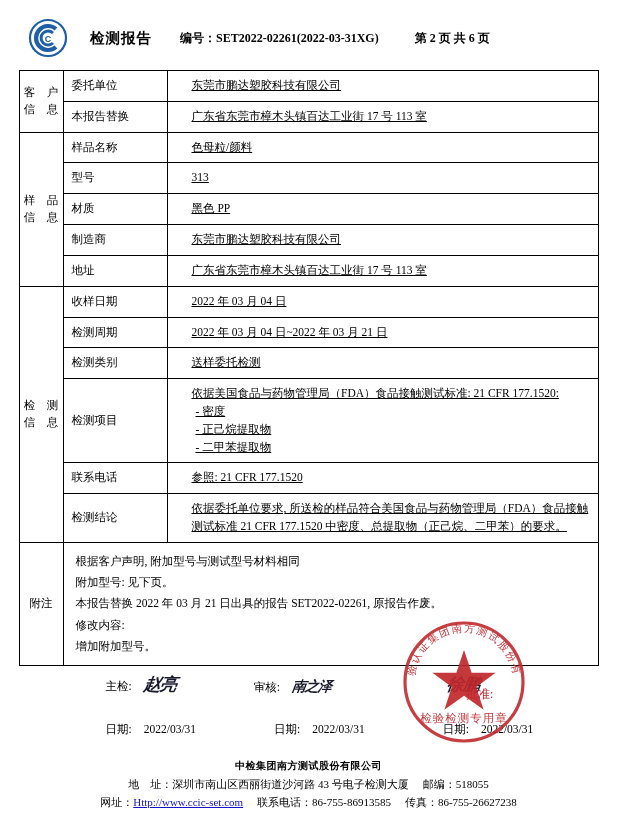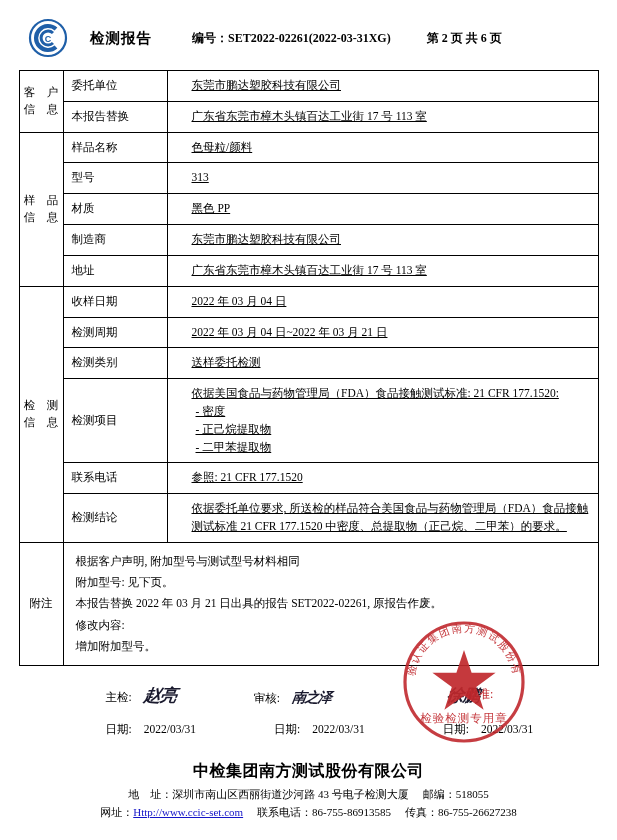--- a/index.html
+++ b/index.html
@@ -39,21 +39,21 @@
   .hdr-title {
     font-size: 14.5px;
     font-weight: bold;
     letter-spacing: 1px;
     margin-left: 22px;
     white-space: nowrap;
   }
   .hdr-no {
     font-size: 12px;
     font-weight: bold;
-    margin-left: 40px;
+    margin-left: 28px;
     white-space: nowrap;
   }
   .hdr-page {
     font-size: 12px;
     font-weight: bold;
     margin-left: 36px;
     white-space: nowrap;
   }
 
   
@@ -104,21 +104,21 @@
     position: relative;
     height: 86px;
   }
   .sig-row {
     display: flex;
     align-items: flex-end;
     font-size: 11.5px;
     position: absolute;
     width: 100%;
   }
-  .sig-row.r1 { top: 18px; }
+  .sig-row.r1 { top: 7px; }
   .sig-row.r2 { top: 56px; }
   .sig-cell {
     display: flex;
     align-items: baseline;
   }
   .sig-cell.c1 { margin-left: 78px; }
   .sig-cell.c2 { margin-left: 78px; }
   .sig-cell.c3 { margin-left: 78px; }
   .sig-label { white-space: nowrap; }
   .sig-val {
@@ -158,21 +158,21 @@
   
   .footer {
     width: 562px;
     margin: 6px auto 0 auto;
     text-align: center;
     font-size: 11px;
     line-height: 1.65;
   }
   .footer .f-company {
     font-weight: bold;
-    font-size: 16px;
+    font-size: 10px;
     letter-spacing: 0.5px;
   }
   .footer a, .footer .link {
     color: #1414c8;
     text-decoration: underline;
   }
   .f-line { white-space: nowrap; }
   .sp { display: inline-block; width: 14px; }
 </style>
 </head>

